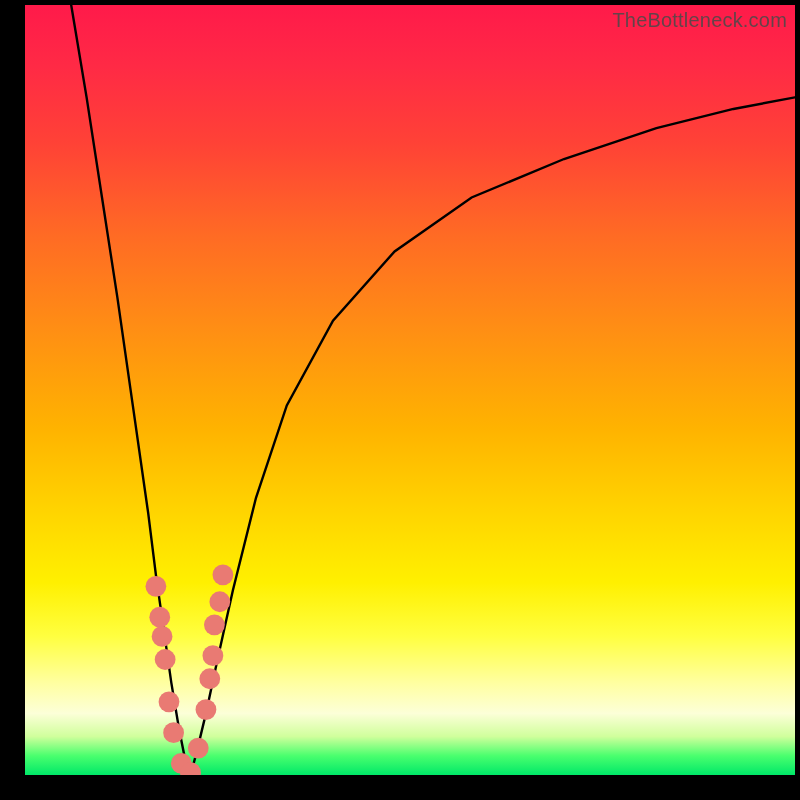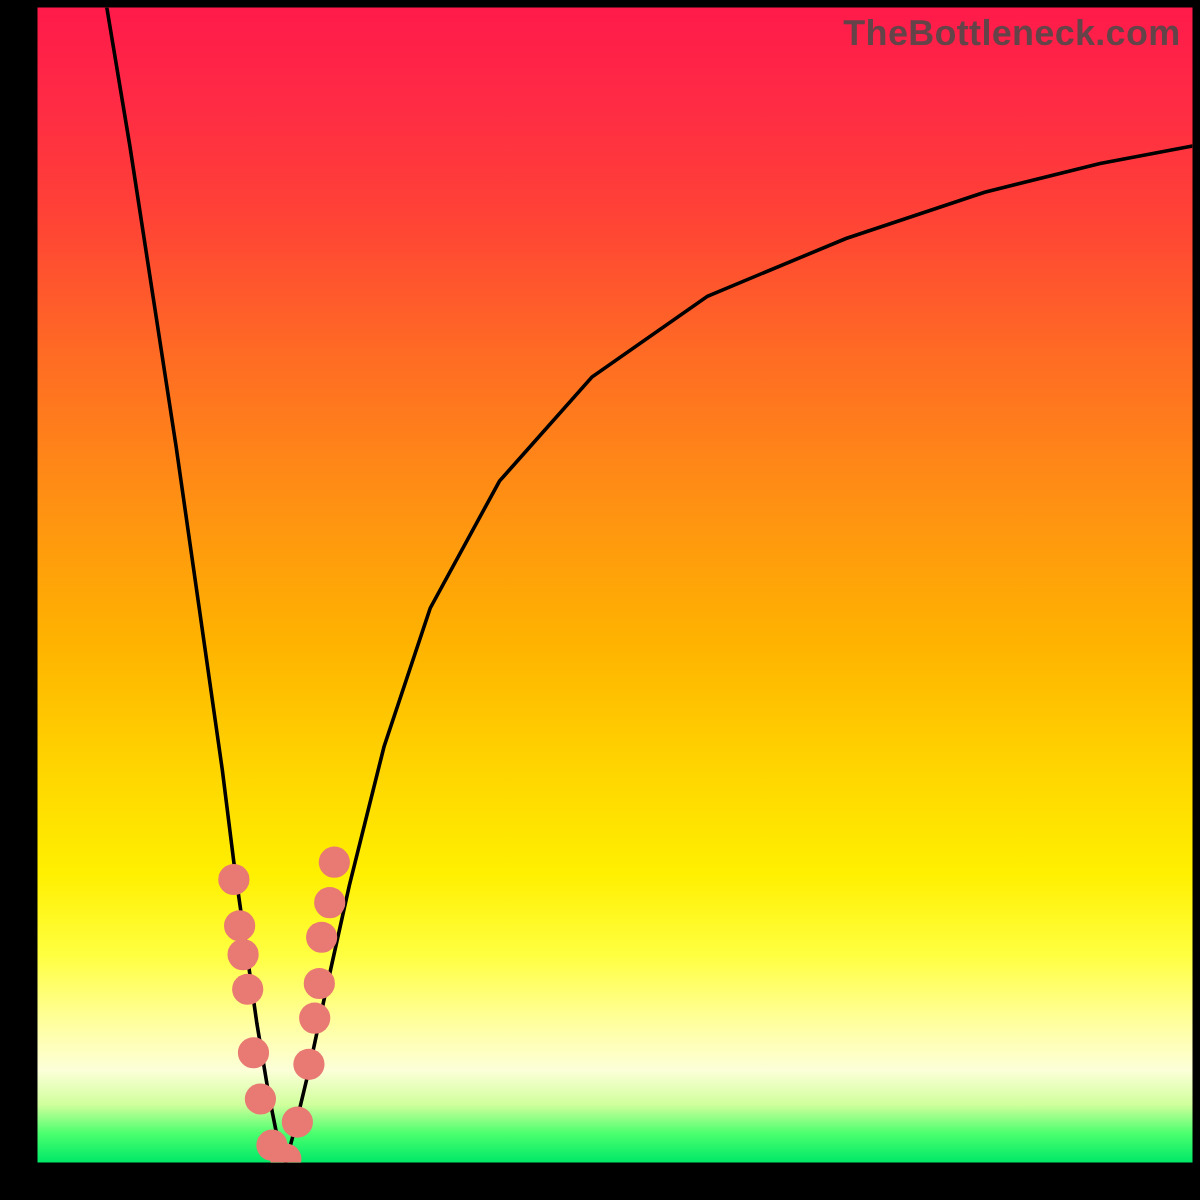--- a/index.html
+++ b/index.html
@@ -27,22 +27,22 @@
       #ffffa0 88%,
       #fcffd8 92%,
       #d0ff9c 95%,
       #4aff6e 97.5%,
       #00e868 100%);
   }
   .watermark {
     position: absolute;
     top: 4px; right: 8px;
     font-family: Arial, Helvetica, sans-serif;
-    font-size: 24px;
-    font-weight: 700;
+    font-size: 20px;
+    font-weight: 400;
     color: #4a4a4a;
     letter-spacing: 0.2px;
     opacity: 0.85;
   }
   svg.curves {
     position: absolute;
     left: 0; top: 0;
     width: 770px; height: 770px;
   }
   .curve {

